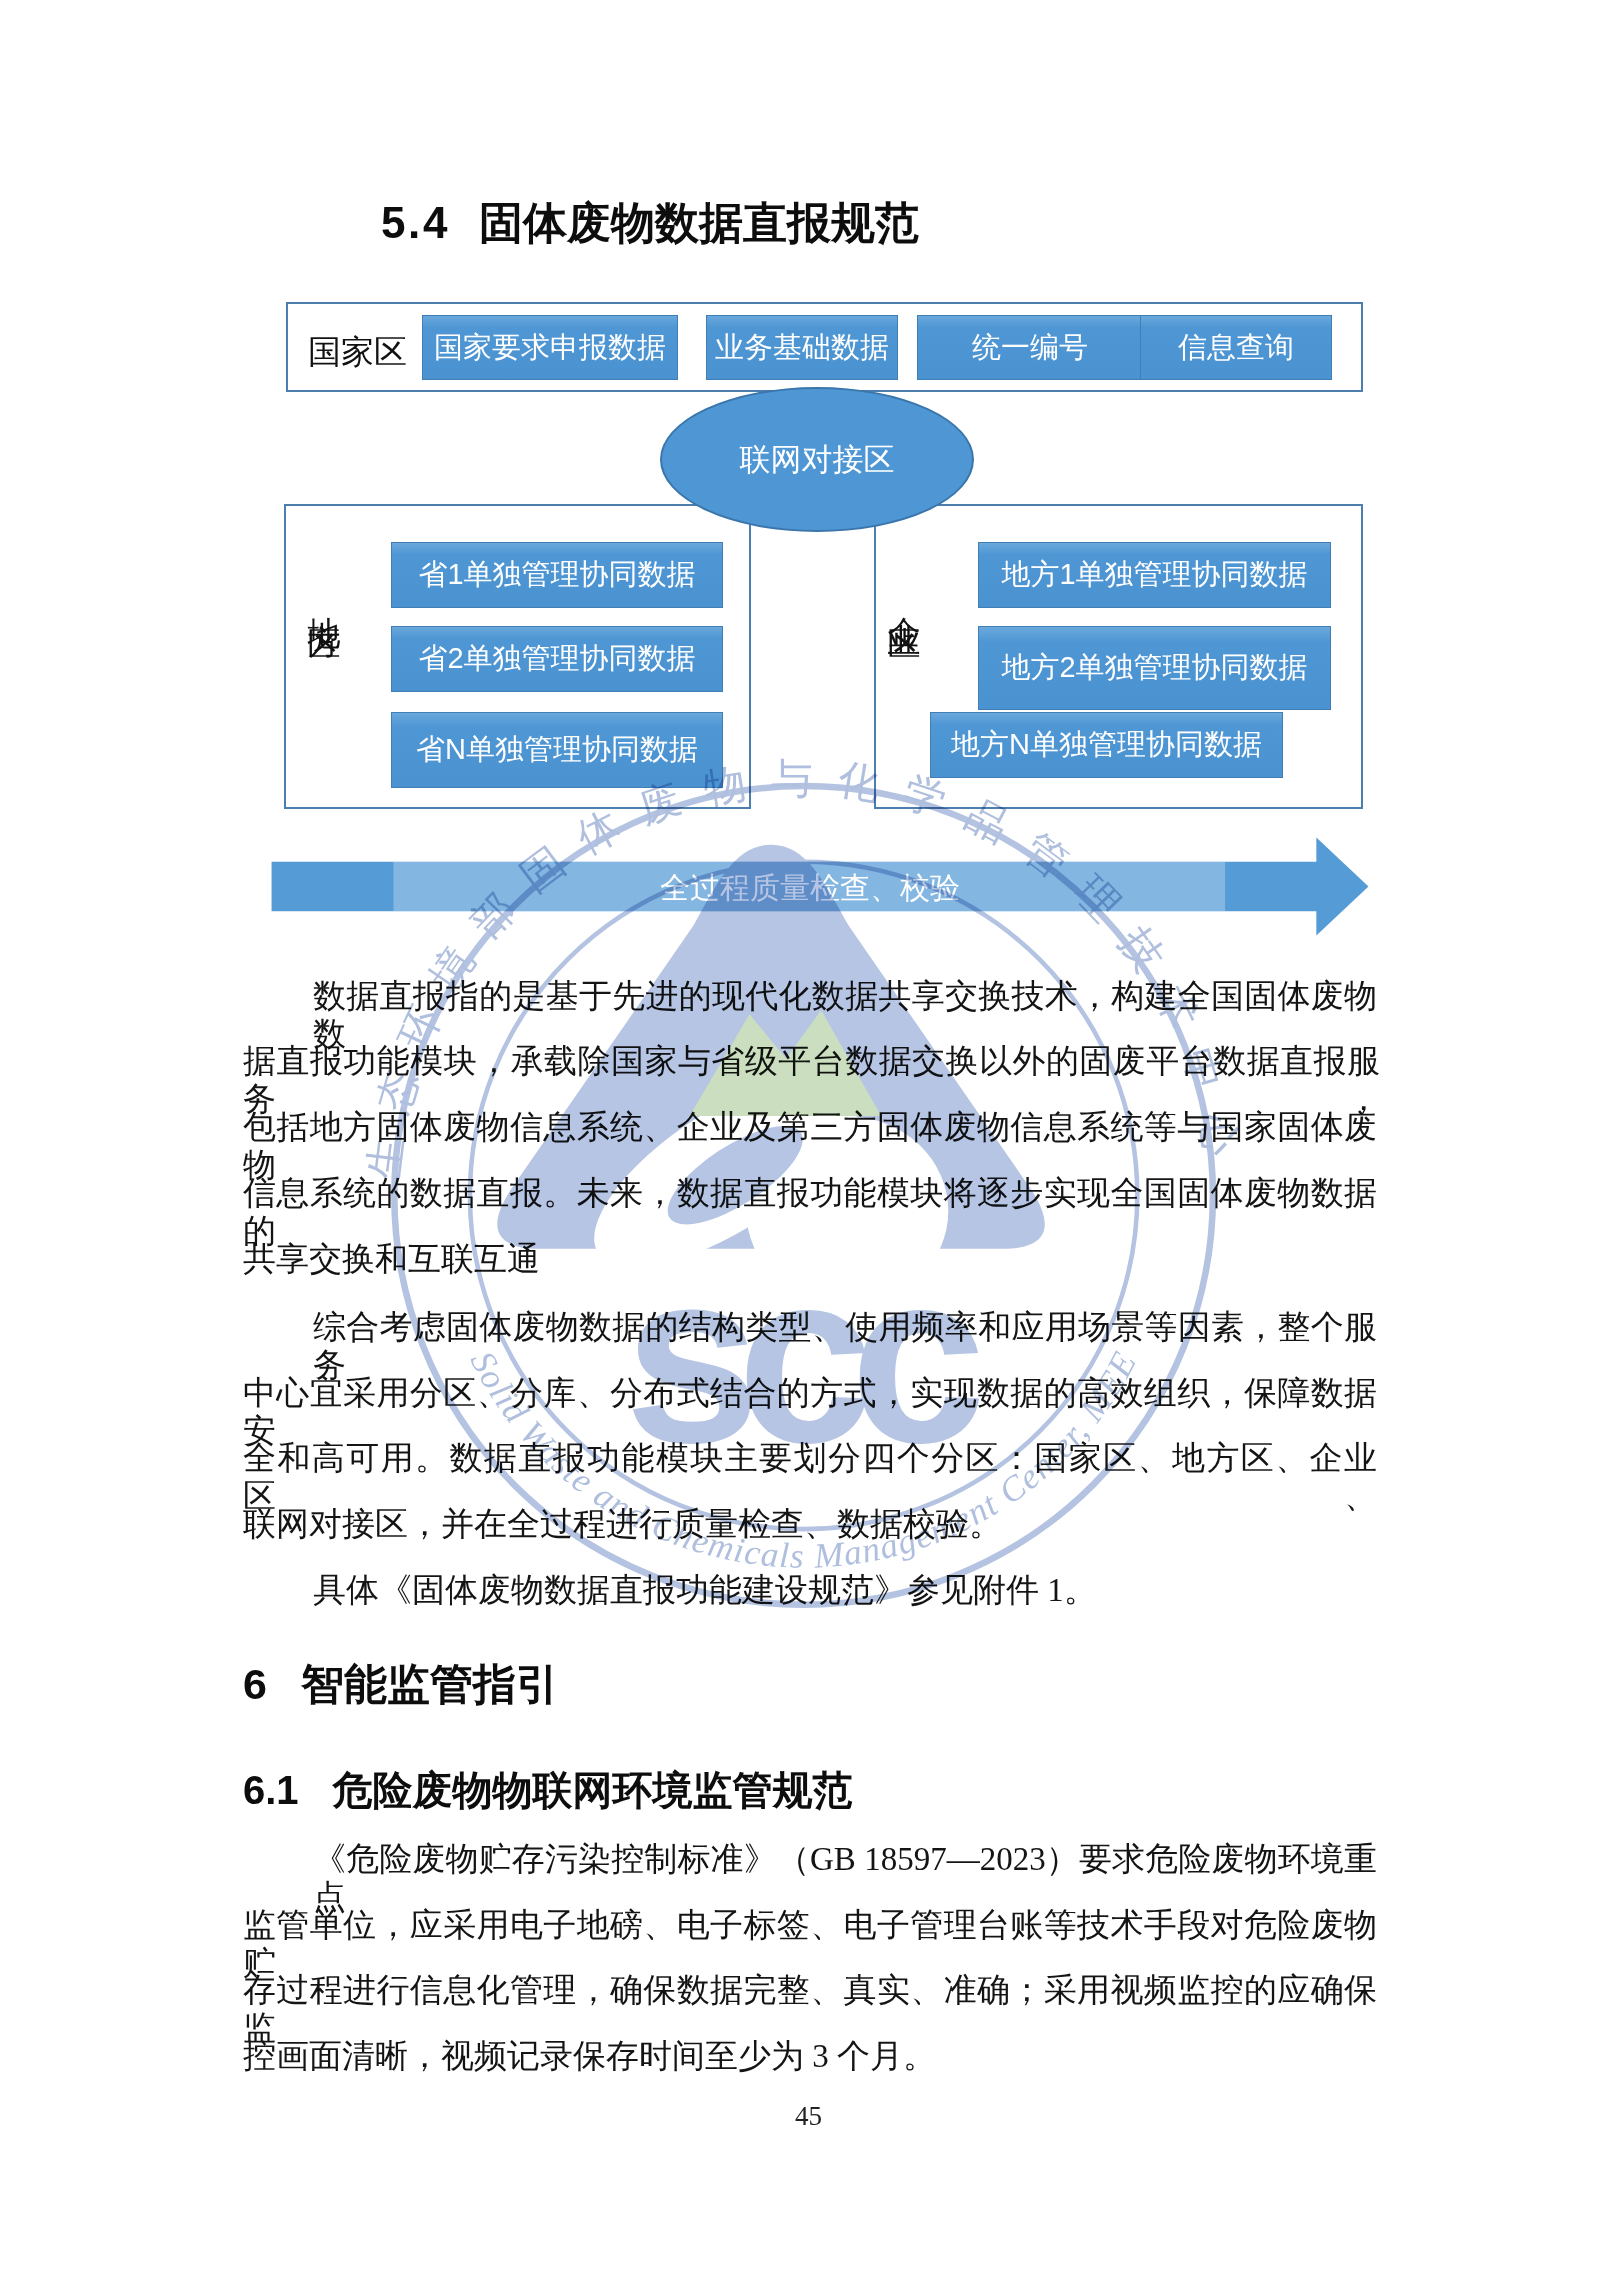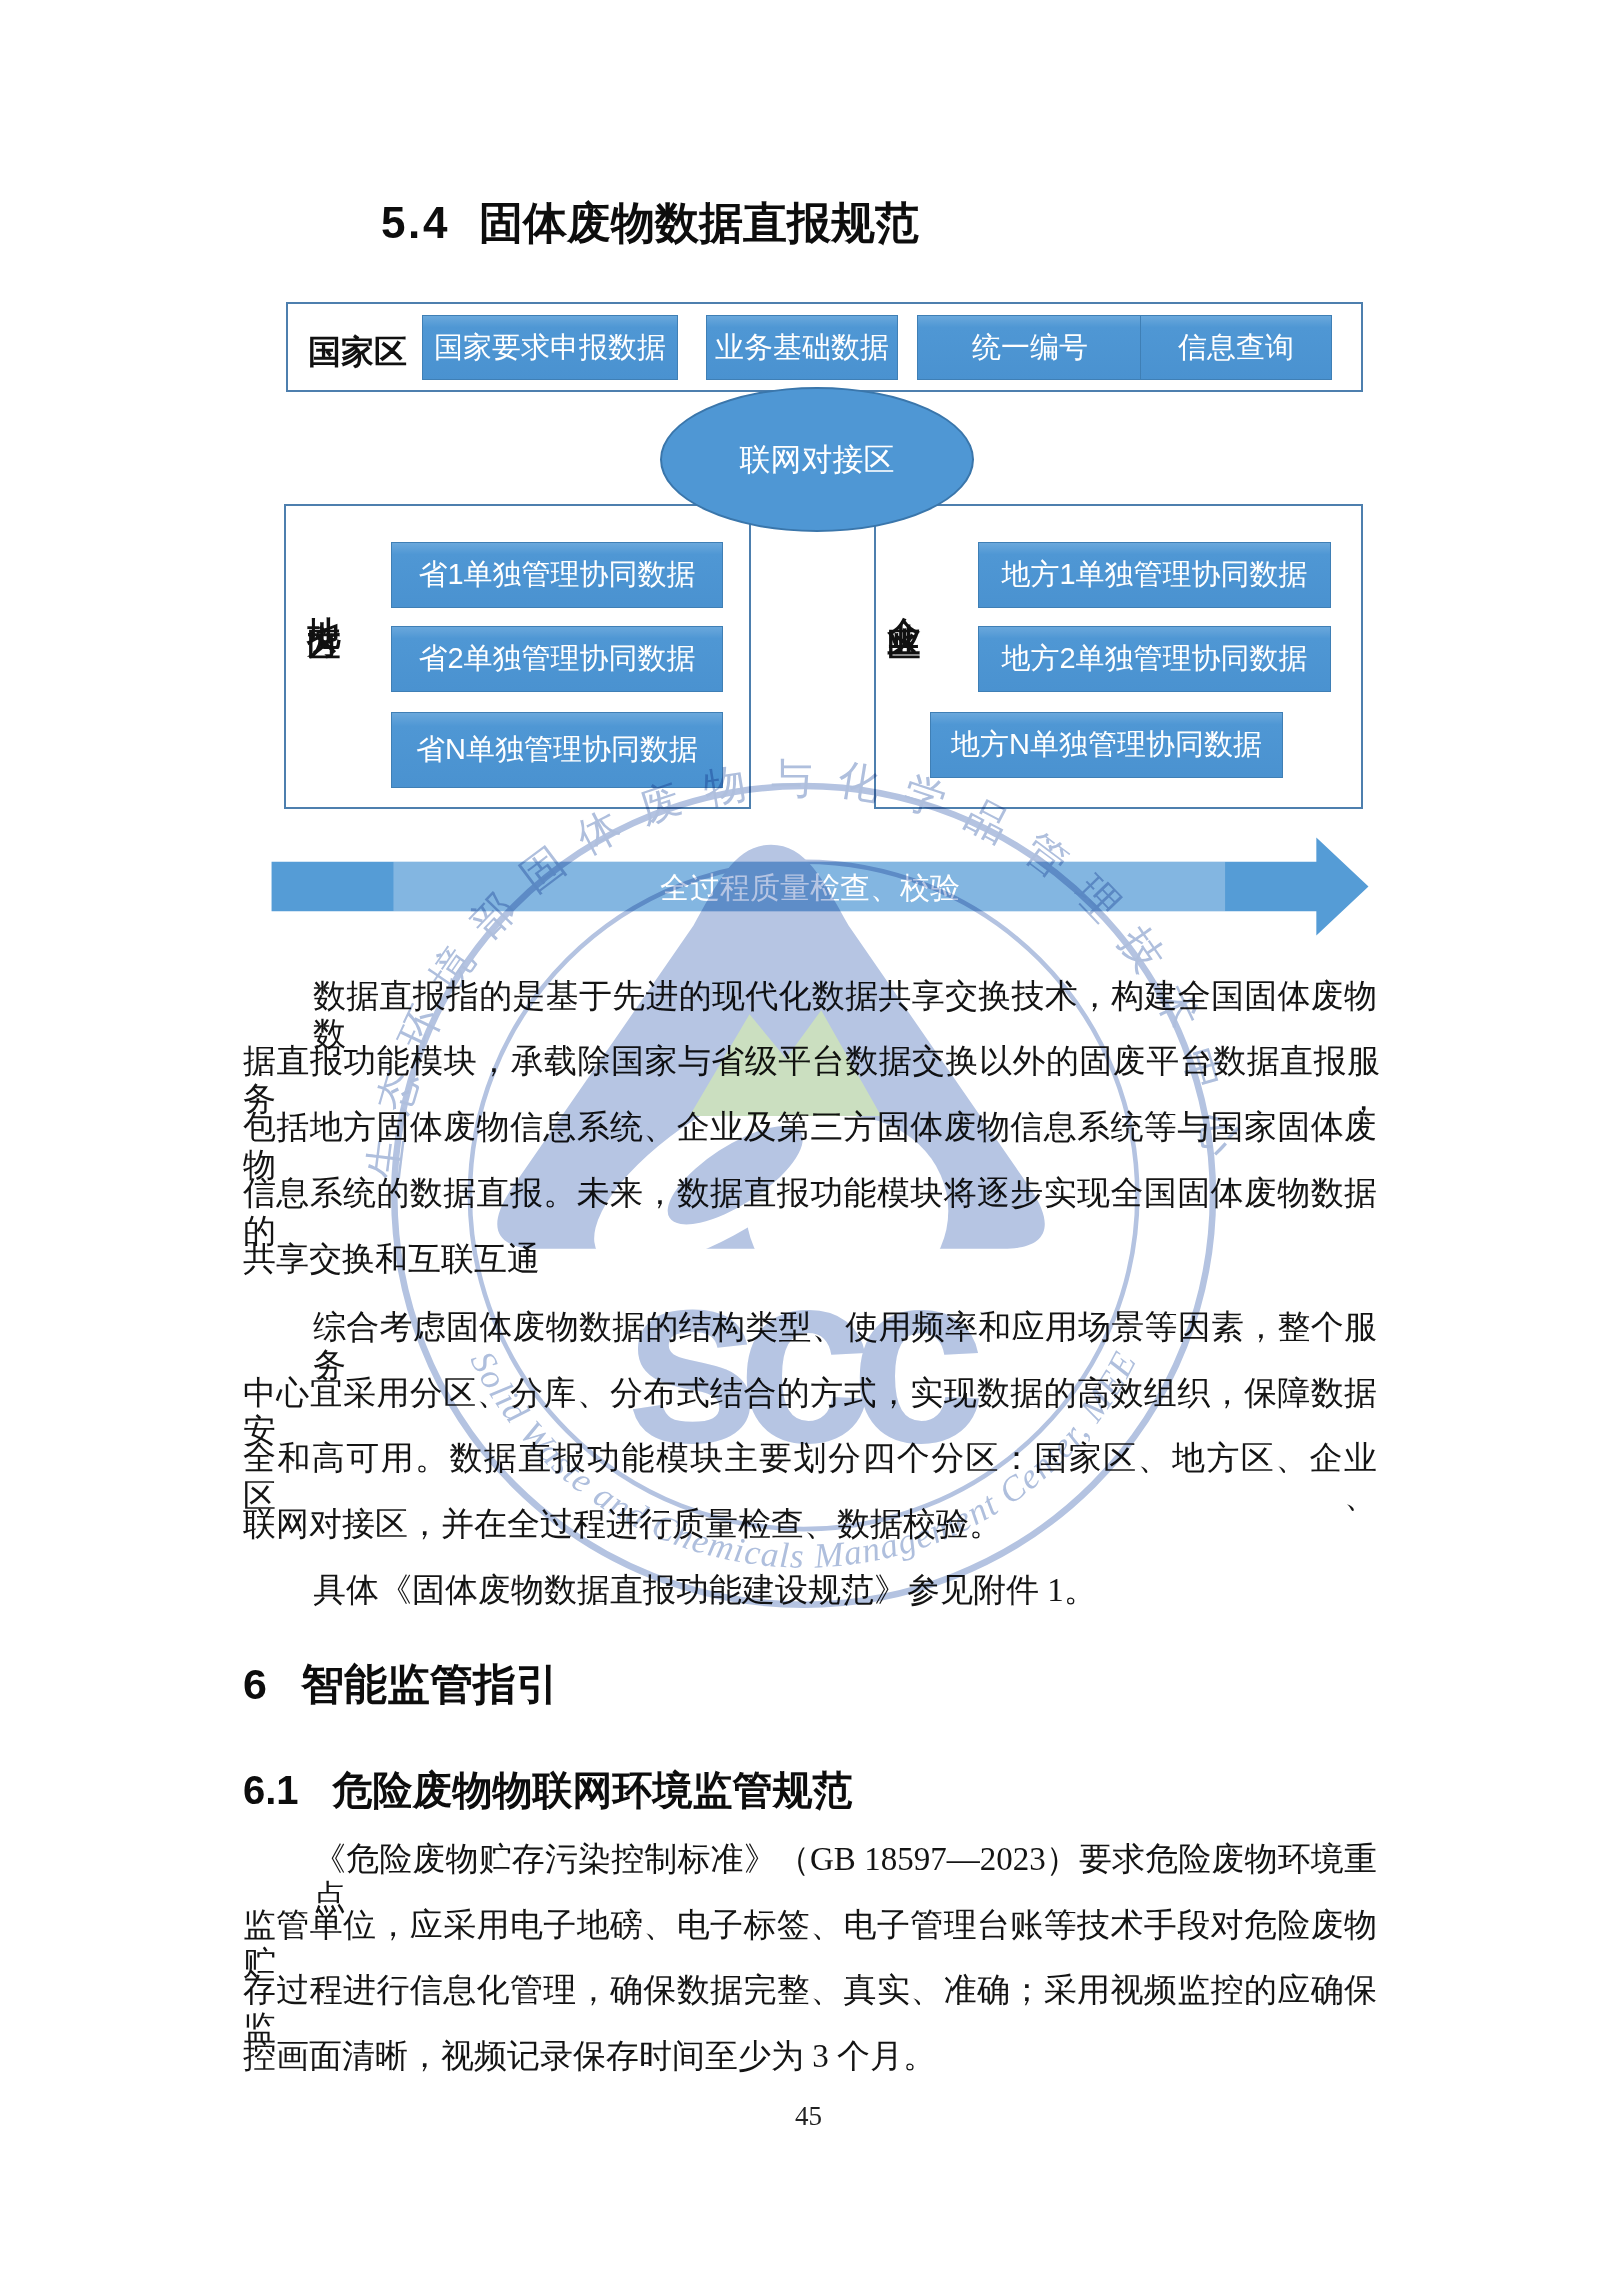--- a/index.html
+++ b/index.html
@@ -11,21 +11,21 @@
   .h-title .num{margin-right:29px;letter-spacing:2.6px;}
   .h2{position:absolute;font-family:"Liberation Sans","DejaVu Sans",sans-serif;font-weight:bold;
       color:#0d0d0d;white-space:nowrap;z-index:2;}
   .h2 .num{margin-right:34px;}
   
   .bl{position:absolute;font-size:33px;line-height:1.16;color:#141414;white-space:nowrap;z-index:2;}
   .bl.j{white-space:normal;text-align:justify;text-align-last:justify;}
   .pageno{position:absolute;left:0;top:2101px;width:1617px;text-align:center;font-size:27px;color:#222;z-index:2;}
   
   .dbox{position:absolute;border:2.6px solid #4d7fae;background:transparent;z-index:2;}
-  .dlabel{position:absolute;font-family:"Liberation Sans","DejaVu Sans",sans-serif;font-weight:bold;
+  .dlabel{position:absolute;font-family:"Liberation Sans","DejaVu Sans",sans-serif;font-weight:normal;
           font-size:33px;color:#111;z-index:3;white-space:nowrap;}
   .dlabel.vert{writing-mode:vertical-rl;text-orientation:upright;letter-spacing:6.5px;}
   .btn{position:absolute;background:linear-gradient(180deg,#6aa8dc 0%,#4f97d4 18%,#4a92d0 100%);
        border:1.3px solid #3f7fb5;color:#ffffff;font-family:"Liberation Sans","DejaVu Sans",sans-serif;
        font-size:29px;text-align:right;display:flex;align-items:center;justify-content:center;
        z-index:3;white-space:nowrap;box-sizing:border-box;}
   .hub{position:absolute;left:660px;top:387px;width:310px;height:141px;border-radius:50%;
        background:#4f97d4;border:2px solid #3a76ab;color:#fff;z-index:4;
        font-family:"Liberation Sans","DejaVu Sans",sans-serif;font-size:31px;
        display:flex;align-items:center;justify-content:center;}
@@ -54,21 +54,21 @@
 
   <div class="dbox" style="left:284px;top:504px;width:463px;height:301px"></div>
   <div class="dlabel vert" style="left:301px;top:590px">地方区</div>
   <div class="btn" style="left:391px;top:542px;width:332px;height:66px">省1单独管理协同数据</div>
   <div class="btn" style="left:391px;top:626px;width:332px;height:66px">省2单独管理协同数据</div>
   <div class="btn" style="left:391px;top:712px;width:332px;height:76px">省N单独管理协同数据</div>
 
   <div class="dbox" style="left:874px;top:504px;width:485px;height:301px"></div>
   <div class="dlabel vert" style="left:881px;top:590px">企业区</div>
   <div class="btn" style="left:978px;top:542px;width:353px;height:66px">地方1单独管理协同数据</div>
-  <div class="btn" style="left:978px;top:626px;width:353px;height:66px">地方2单独管理协同数据</div>
+  <div class="btn" style="left:978px;top:626px;width:353px;height:84px">地方2单独管理协同数据</div>
   <div class="btn" style="left:930px;top:712px;width:353px;height:66px">地方N单独管理协同数据</div>
 
   <div class="hub">
     <span>联网对接区</span>
   </div>
 
   <svg class="arrow-svg" width="1108" height="111" viewBox="0 0 1700 170">
     <polygon points="7,47 1610,47 1610,10 1690,85 1610,160 1610,123 7,123" fill="#559cd6"></polygon>
     <rect x="194" y="47" width="1276" height="76" fill="rgba(255,255,255,0.27)"></rect>
   </svg>

